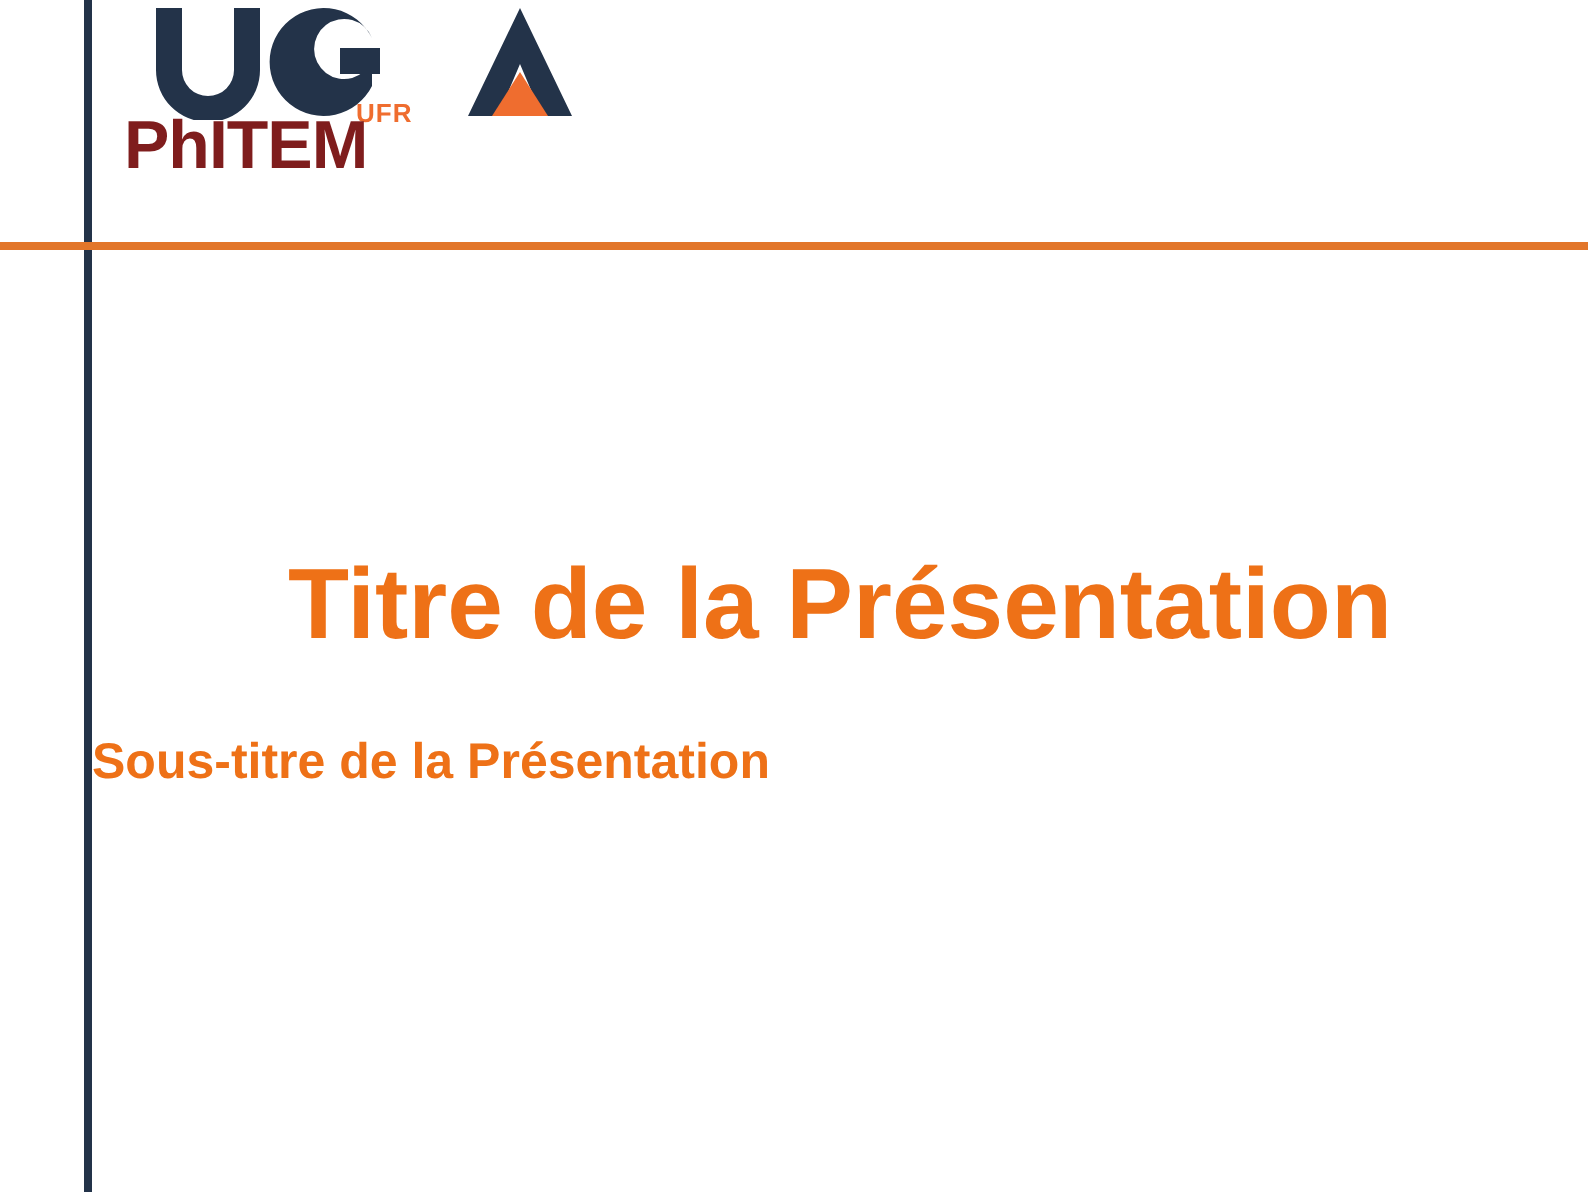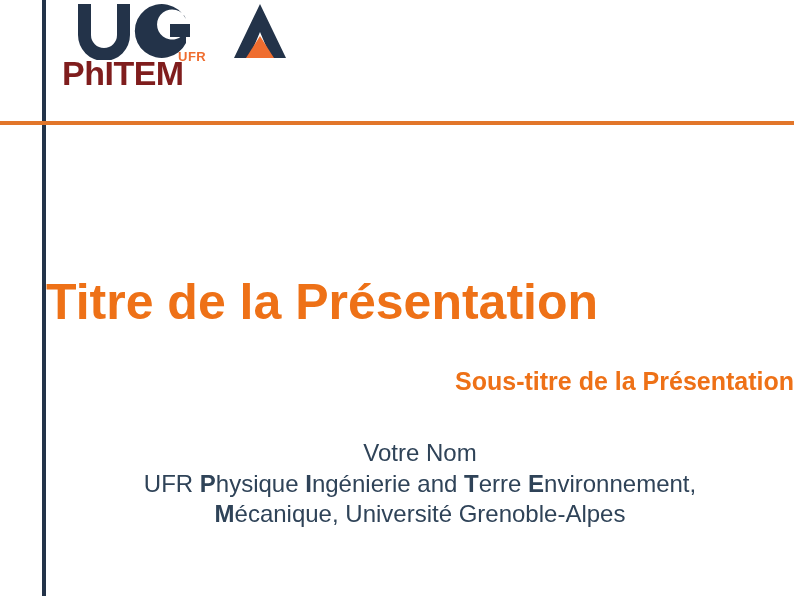--- a/index.html
+++ b/index.html
@@ -93,32 +93,33 @@
     left: 46px;
     top: 125px;
     width: 748px;
     height: 471px;
   }
   .title {
     position: absolute;
     left: 0;
     top: 151px;
     width: 748px;
+    text-align: center;
     font-size: 50px;
     font-weight: bold;
     color: #ee7117;
     line-height: 1.05;
     white-space: nowrap;
   }
   .subtitle {
     position: absolute;
     left: 0;
     top: 243px;
     width: 748px;
-    text-align: right;
+    text-align: left;
     font-size: 25px;
     font-weight: bold;
     color: #ee7117;
     line-height: 1.1;
     white-space: nowrap;
   }
   .authors {
     position: absolute;
     left: 0;
     top: 313px;
@@ -161,21 +162,16 @@
 
 
   </div>
 
   <div class="content">
 
     <div class="title">Titre de la Présentation</div>
 
     <div class="subtitle">Sous-titre de la Présentation</div>
 
-    <div class="authors">
-      <span class="line">Votre Nom</span>
-      <span class="line"><span>UFR </span><b>P</b><span>hysique </span><b>I</b><span>ngénierie and </span><b>T</b><span>erre </span><b>E</b><span>nvironnement,</span></span>
-      <span class="line"><b>M</b><span>écanique, Université Grenoble-Alpes</span></span>
-    </div>
 
   </div>
 
 </div>
 
 </body></html>

